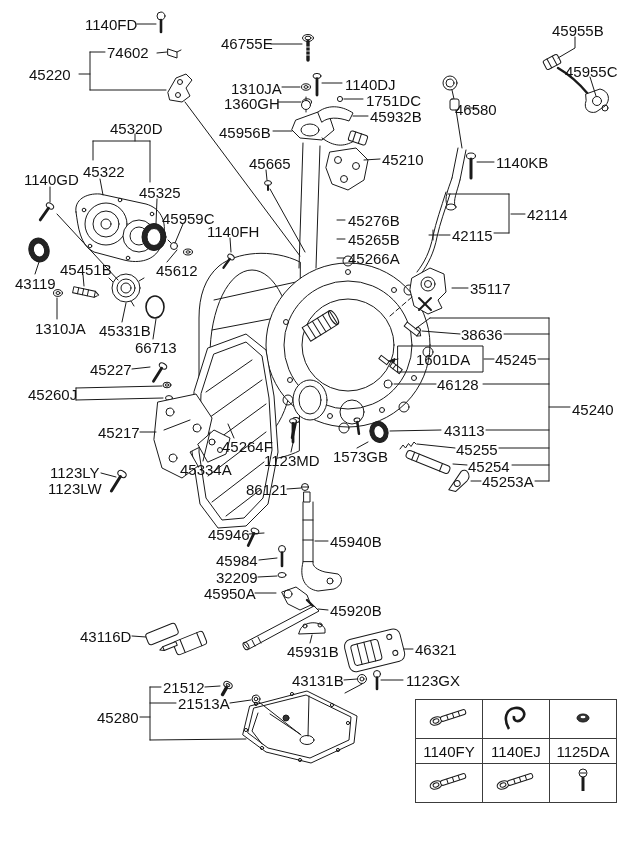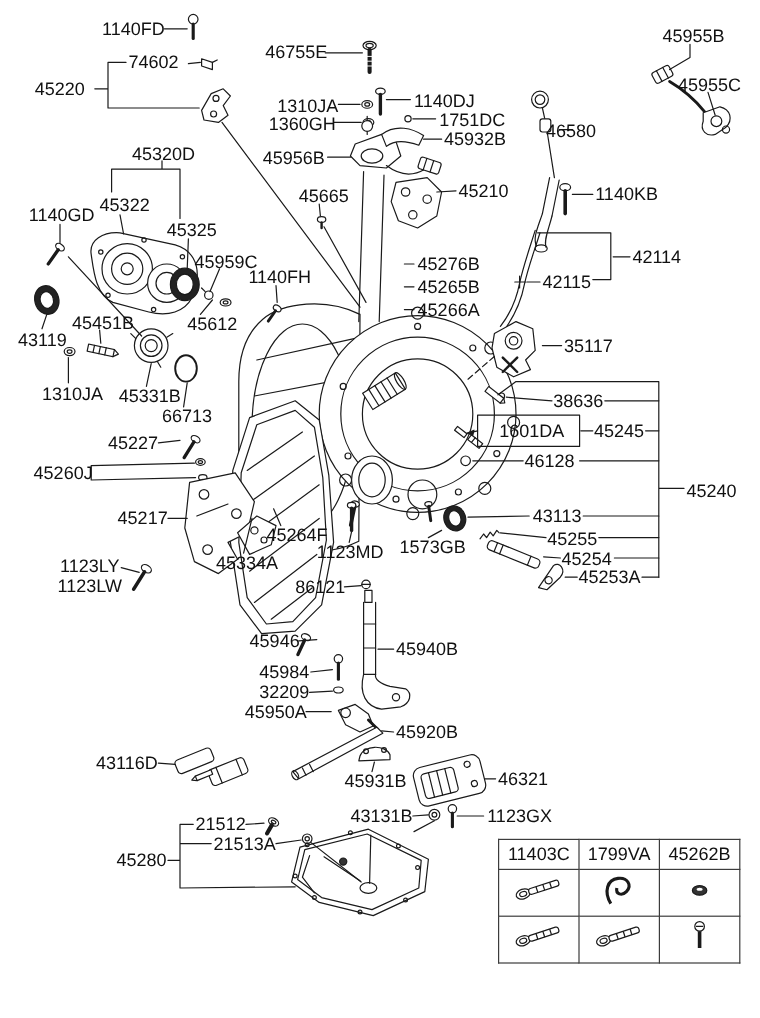--- a/index.html
+++ b/index.html
@@ -550,25 +550,20 @@
 <div class="lbl" style="left:495px;top:352px">45245</div>
 <div class="lbl" style="left:437px;top:377px">46128</div>
 <div class="lbl" style="left:572px;top:402px">45240</div>
 <div class="lbl" style="left:444px;top:423px">43113</div>
 <div class="lbl" style="left:456px;top:442px">45255</div>
 <div class="lbl" style="left:468px;top:459px">45254</div>
 <div class="lbl" style="left:482px;top:474px">45253A</div>
 
 <table class="ftable">
   <tbody>
-        <tr>
-    <td class="hcell">11403C</td>
-    <td class="hcell">1799VA</td>
-    <td class="hcell">45262B</td>
-  </tr>
   <tr>
     <td class="icell">
       <svg width="54" height="26" viewBox="0 0 54 26" fill="none" stroke="#1a1a1a">
         <g transform="translate(14,16) rotate(-18)">
           <ellipse fill="#fff" rx="6" ry="4"></ellipse>
                 <ellipse rx="3" ry="2"></ellipse>
           <rect fill="#fff" x="5" y="-2.5" width="26" height="5" rx="2"></rect>
           <line x1="12" y1="-2.5" x2="12" y2="2.5"></line>
                 <line x1="18" y1="-2.5" x2="18" y2="2.5"></line>
                 <line x1="24" y1="-2.5" x2="24" y2="2.5"></line>
@@ -579,20 +574,25 @@
       <svg width="54" height="30" viewBox="0 0 54 30" fill="none" stroke="#1a1a1a" stroke-width="2.6">
         <path d="M20,26 C14,16 17,6 26,5 C34,4 38,11 33,16 C29,20 24,18 25,13"></path>
       </svg>
     </td>
     <td class="icell">
       <svg width="54" height="22" viewBox="0 0 54 22" fill="none" stroke="#1a1a1a">
         <ellipse cx="27" cy="11" rx="6" ry="4" fill="#333"></ellipse>
         <ellipse cx="27" cy="10" rx="2.5" ry="1.3" fill="#fff" stroke="none"></ellipse>
       </svg>
     </td>
+  </tr>
+  <tr>
+    <td class="hcell">1140FY</td>
+    <td class="hcell">1140EJ</td>
+    <td class="hcell">1125DA</td>
   </tr>
   <tr>
     <td class="icell">
       <svg width="54" height="26" viewBox="0 0 54 26" fill="none" stroke="#1a1a1a">
         <g transform="translate(14,16) rotate(-18)">
           <ellipse fill="#fff" rx="6" ry="4"></ellipse>
                 <ellipse rx="3" ry="2"></ellipse>
           <rect fill="#fff" x="5" y="-2.5" width="26" height="5" rx="2"></rect>
           <line x1="12" y1="-2.5" x2="12" y2="2.5"></line>
                 <line x1="18" y1="-2.5" x2="18" y2="2.5"></line>

